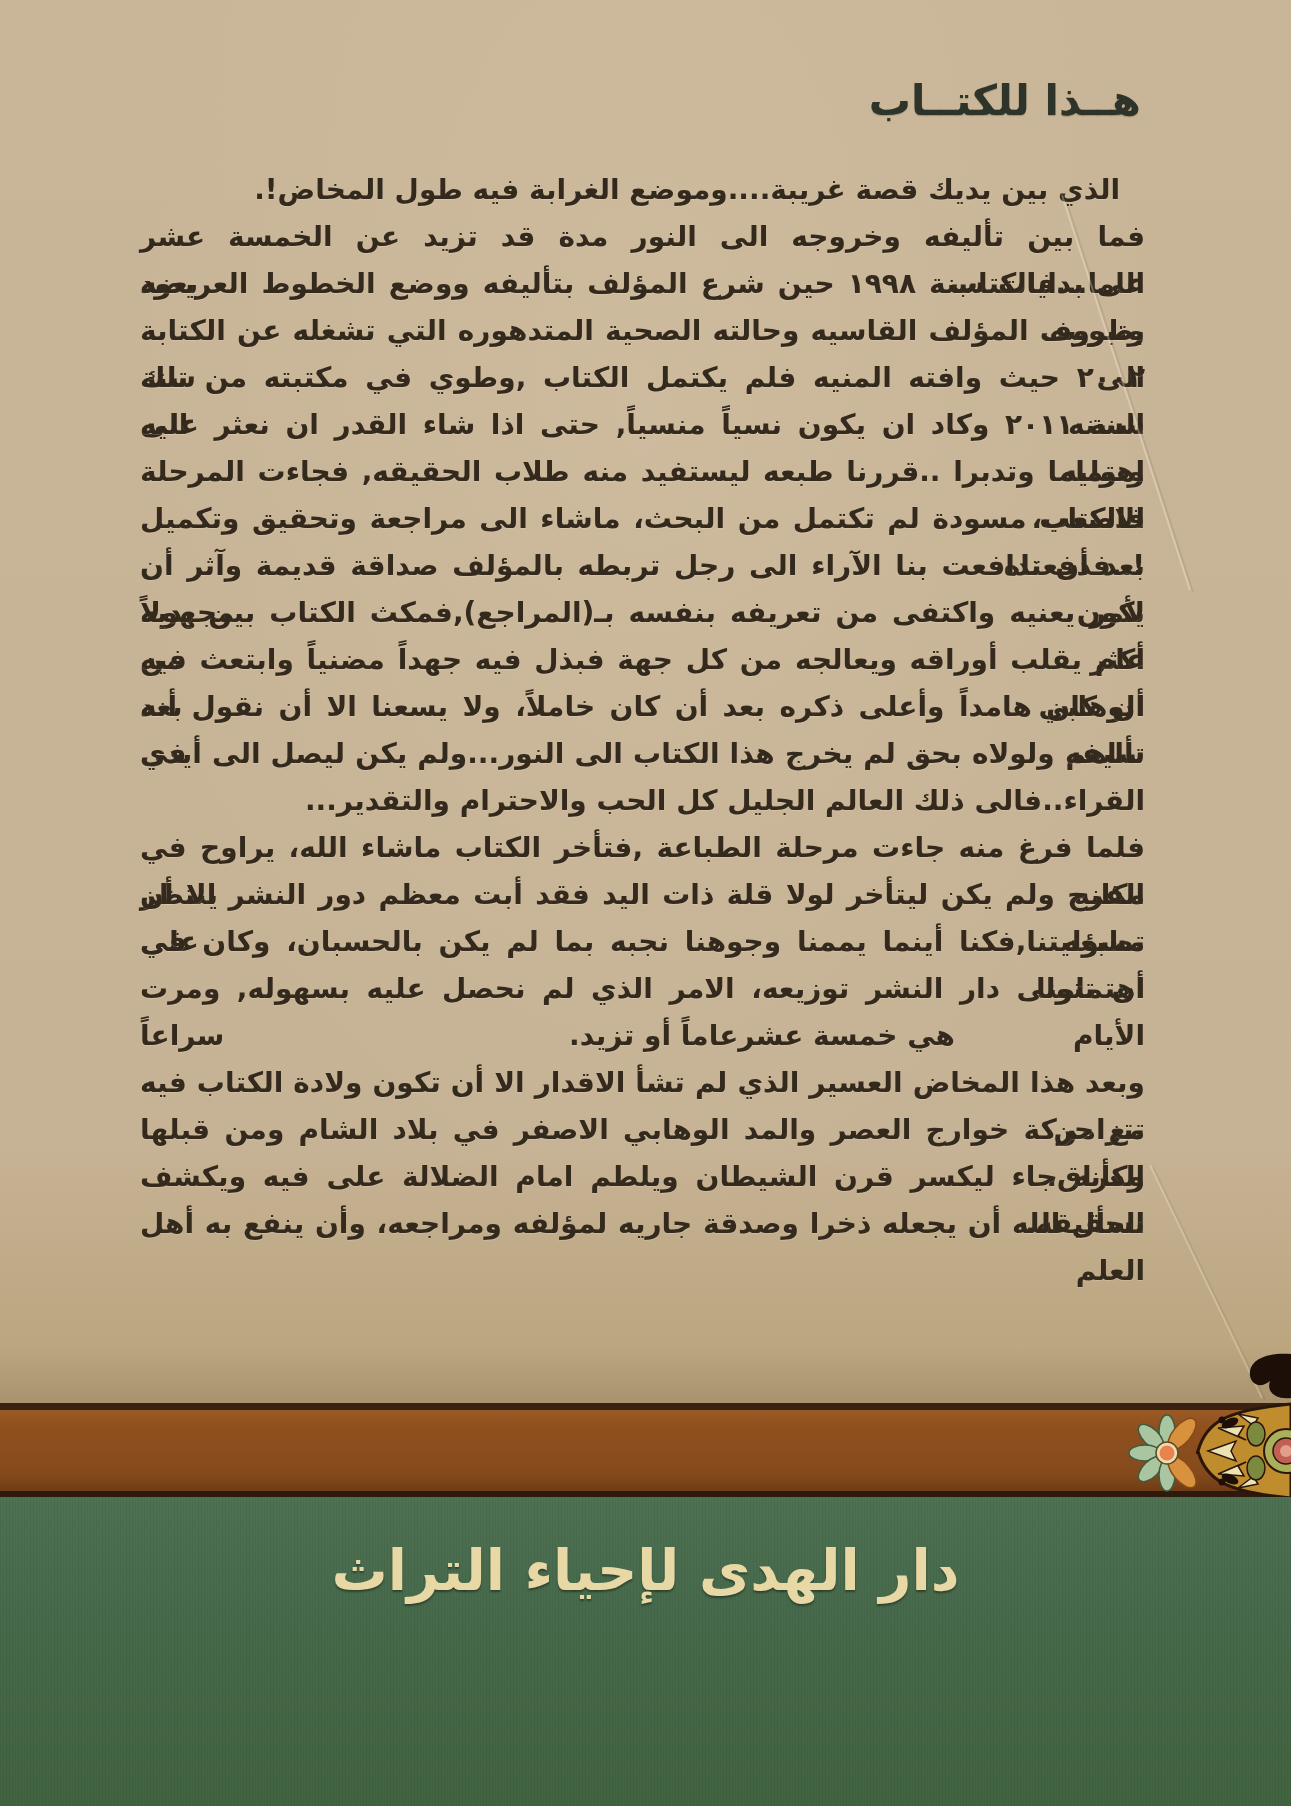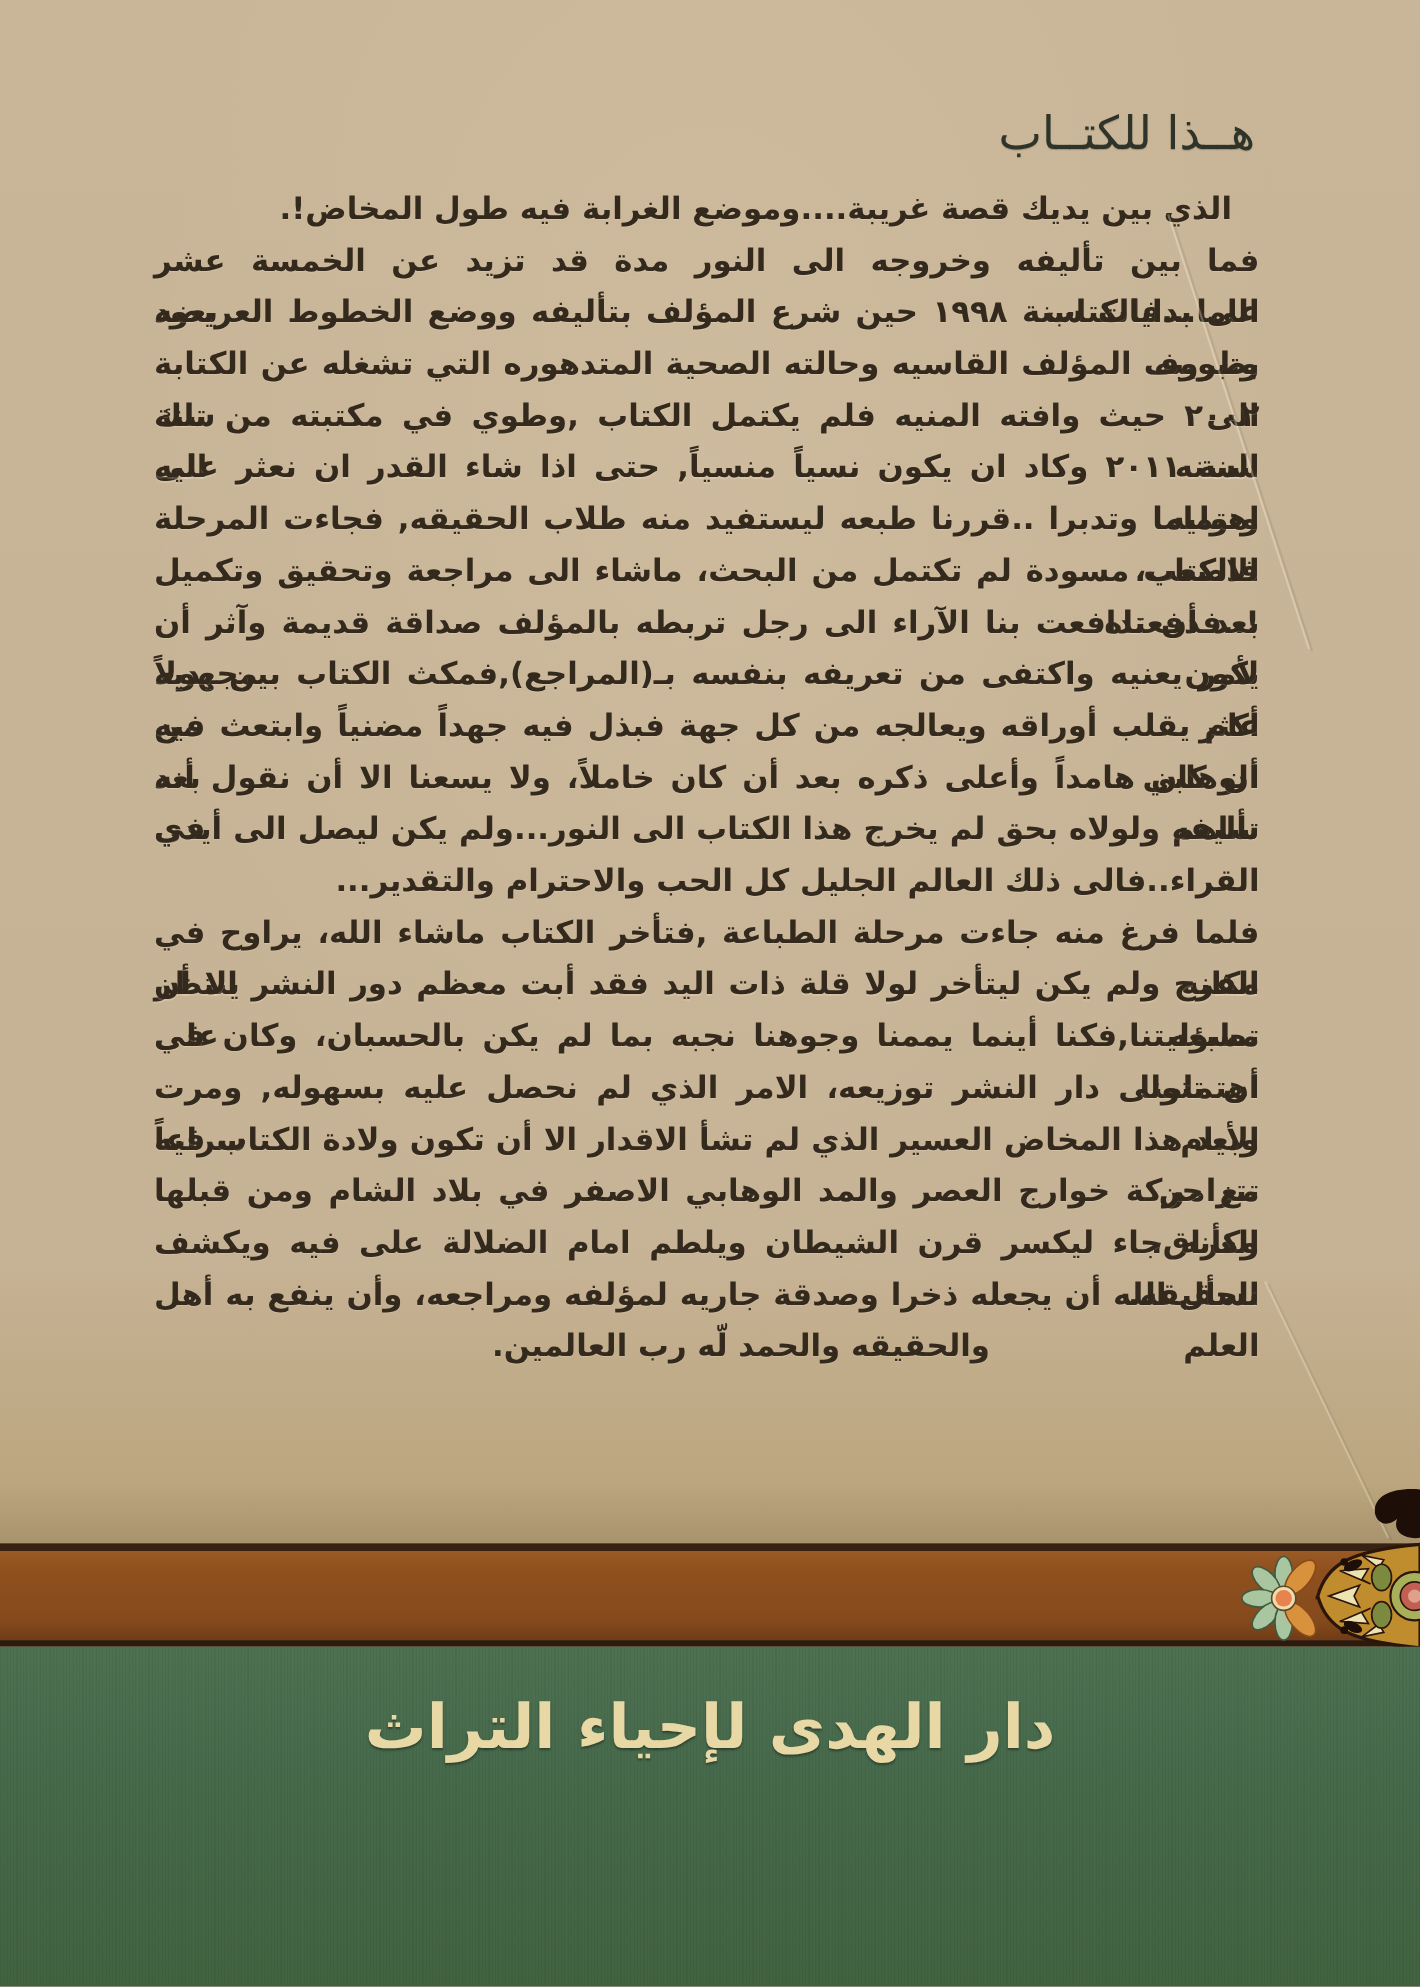--- a/index.html
+++ b/index.html
@@ -22,24 +22,24 @@
   
   .paper{
     position:absolute;left:0;top:0;width:1291px;height:1403px;
     background:
       radial-gradient(ellipse at 50% 30%, rgba(255,248,230,0.10), rgba(0,0,0,0) 60%),
       linear-gradient(180deg,#c9b597 0%,#c6b294 82%,#bba67f 96%,#a8936e 100%);
     border-bottom:7px solid #3a2212;
     box-sizing:content-box;
   }
   .title{
-    position:absolute;top:96px;right:150px;
+    position:absolute;top:76px;right:150px;
     margin:0;
     direction:rtl;
-    font-size:42px;font-weight:normal;
+    font-size:42px;font-weight:bold;
     letter-spacing:1px;
     color:var(--title);
     text-shadow:0 1px 1px rgba(90,75,50,0.35);
     text-align:right;
   }
   .body-text{
     position:absolute;top:166px;right:146px;width:1005px;
     direction:rtl;
     font-size:28px;font-weight:bold;
     line-height:47px;
@@ -99,25 +99,25 @@
         <div class="line j">بعد أن تدافعت بنا الآراء الى رجل تربطه بالمؤلف صداقة قديمة وآثر أن يكون مجهولاً</div>
         <div class="line j">لأمر يعنيه واكتفى من تعريفه بنفسه بـ(المراجع),فمكث الكتاب بين يديه أكثر من</div>
         <div class="line j">عام يقلب أوراقه ويعالجه من كل جهة فبذل فيه جهداً مضنياً وابتعث فيه الوهابي بعد</div>
         <div class="line j">أن كان هامداً وأعلى ذكره بعد أن كان خاملاً، ولا يسعنا الا أن نقول أنه ساهم في</div>
         <div class="line j">تأليفه ولولاه بحق لم يخرج هذا الكتاب الى النور...ولم يكن ليصل الى أيدي</div>
         <div class="line r">القراء..فالى ذلك العالم الجليل كل الحب والاحترام والتقدير...</div>
         <div class="line j">فلما فرغ منه جاءت مرحلة الطباعة ,فتأخر الكتاب ماشاء الله، يراوح في مكانه ينتظر</div>
         <div class="line j">الفرج ولم يكن ليتأخر لولا قلة ذات اليد فقد أبت معظم دور النشر الا أن تطبعه على</div>
         <div class="line j">مسؤليتنا,فكنا أينما يممنا وجوهنا نجبه بما لم يكن بالحسبان، وكان في اهتمامنا</div>
         <div class="line j">أن تتولى دار النشر توزيعه، الامر الذي لم نحصل عليه بسهوله, ومرت الأيام سراعاً</div>
+        <div class="line r ind190">هي خمسة عشرعاماً أو تزيد.</div>
         <div class="line j">وبعد هذا المخاض العسير الذي لم تشأ الاقدار الا أن تكون ولادة الكتاب فيه تتزامن</div>
         <div class="line j">مع حركة خوارج العصر والمد الوهابي الاصفر في بلاد الشام ومن قبلها العراق،</div>
         <div class="line j">وكأنه جاء ليكسر قرن الشيطان ويلطم امام الضلالة على فيه ويكشف الحقيقه.</div>
         <div class="line j">نسأل الله أن يجعله ذخرا وصدقة جاريه لمؤلفه ومراجعه، وأن ينفع به أهل العلم</div>
-        <div class="line r ind245">والحقيقه والحمد لّه رب العالمين.</div>
       </div>
     <svg class="crease" width="1291" height="1403" viewBox="0 0 1291 1403">
       <line x1="1062" y1="195" x2="1190" y2="590" stroke="rgba(255,250,235,0.30)" stroke-width="2"></line>
       <line x1="1065" y1="197" x2="1193" y2="592" stroke="rgba(90,70,40,0.12)" stroke-width="2"></line>
       <line x1="1150" y1="1165" x2="1262" y2="1398" stroke="rgba(255,250,235,0.25)" stroke-width="2"></line>
       <line x1="1153" y1="1167" x2="1265" y2="1400" stroke="rgba(90,70,40,0.10)" stroke-width="2"></line>
     </svg>
   </div>
 
   <div class="band-brown"></div>

